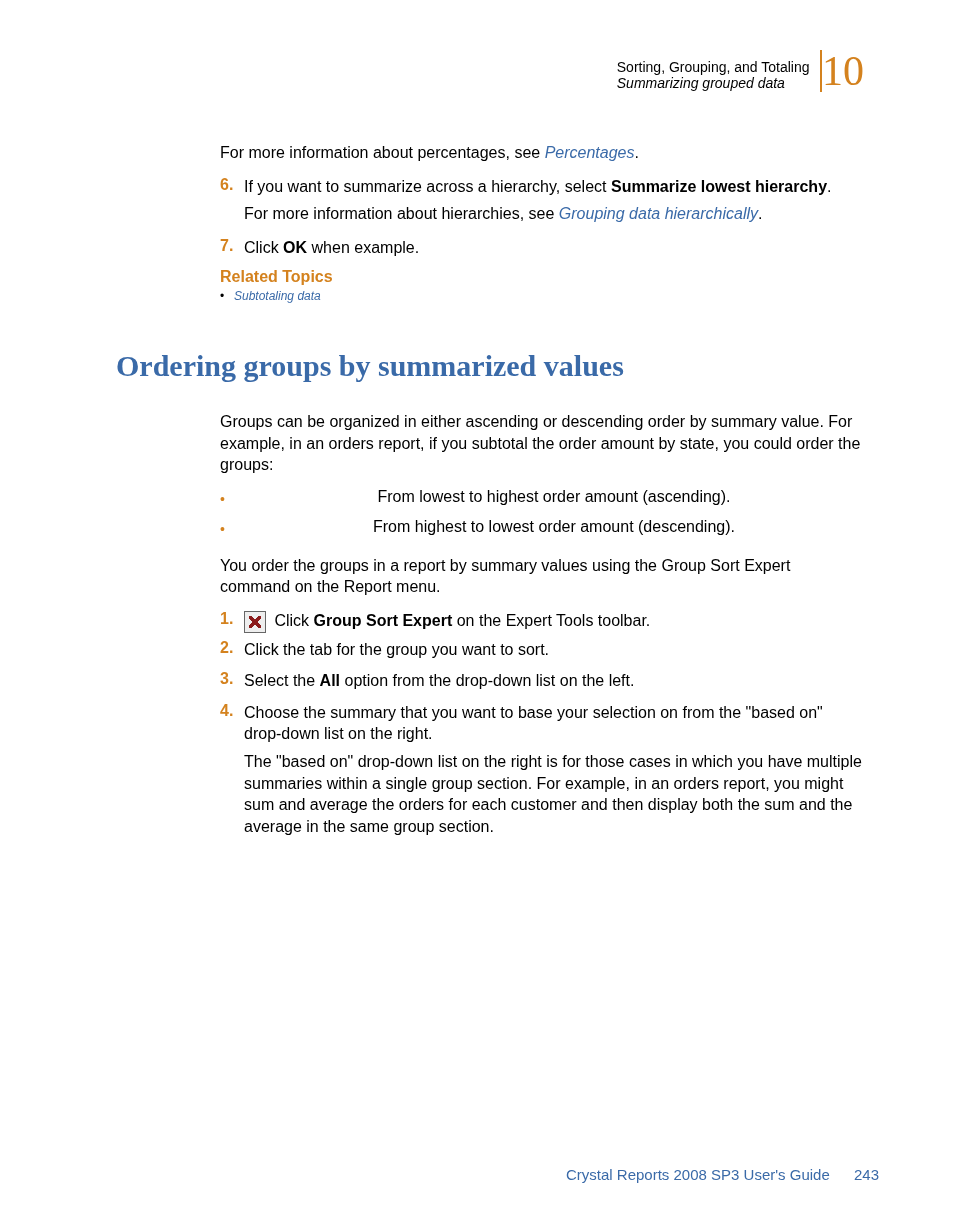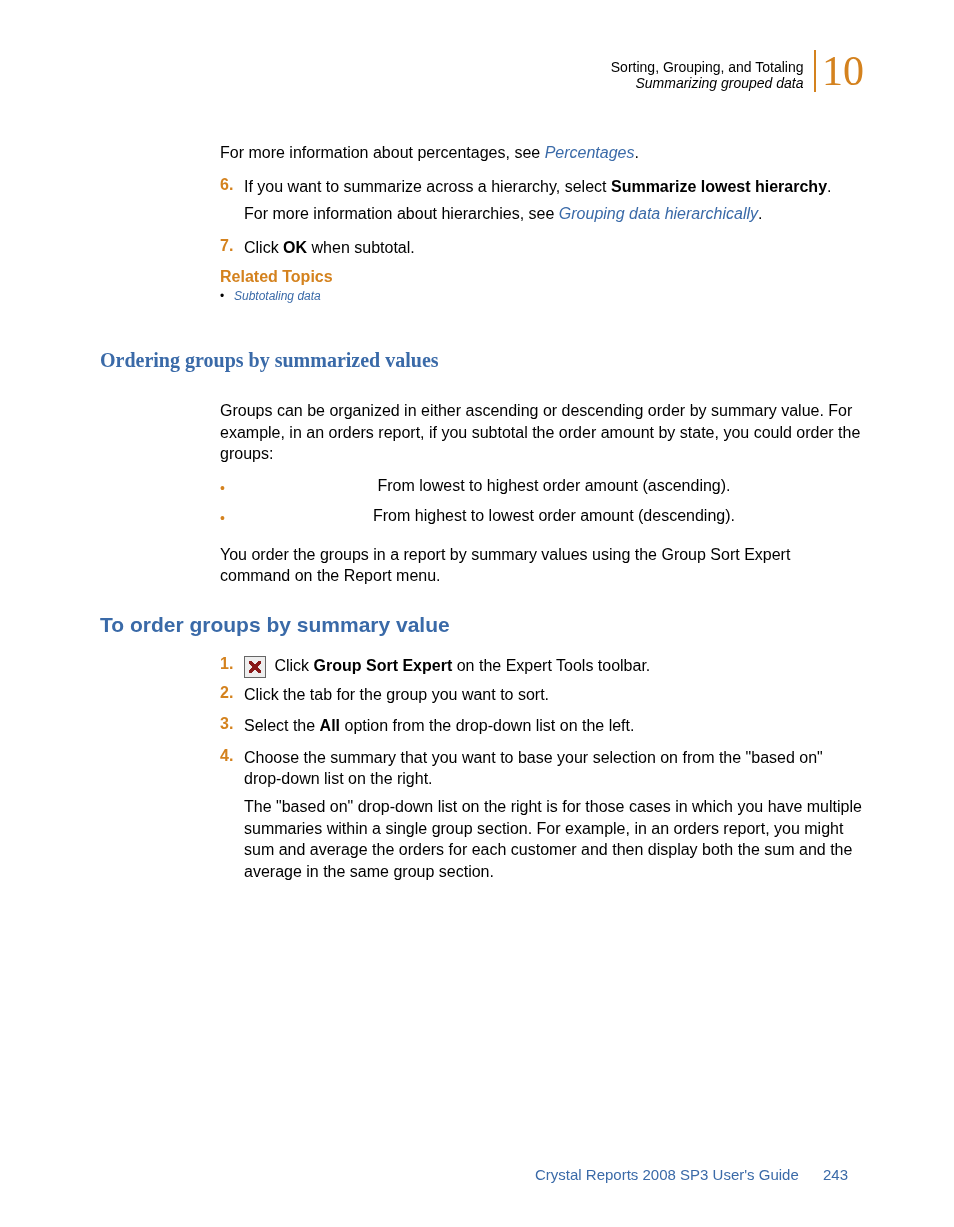--- a/index.html
+++ b/index.html
@@ -14,35 +14,34 @@
   .page {
     padding: 50px 90px 0 100px;
   }
   .header {
     text-align: right;
     margin-bottom: 50px;
   }
   .header-text {
     display: inline-block;
     vertical-align: middle;
-    text-align: right;
+    text-align: left;
     font-size: 14px;
     margin-right: 6px;
     margin-top: 8px;
   }
   .header-text .line1 { display: block; }
   .header-text .line2 { display: block; font-style: italic; }
   .chapter-num {
     display: inline-block;
     vertical-align: middle;
     font-family: Georgia, 'Times New Roman', serif;
     font-size: 42px;
     color: #d4821e;
     border-left: 2px solid #d4821e;
-    padding-left: 6px;
     line-height: 1;
   }
   .body-content {
     margin-left: 120px;
     margin-right: 0;
   }
   .para {
     font-size: 16px;
     line-height: 1.35;
     margin-bottom: 12px;
@@ -84,22 +83,22 @@
   }
   .bullet-dot {
     display: inline-block;
     width: 14px;
     color: #000;
   }
   h1.section {
     font-family: Georgia, 'Times New Roman', serif;
     color: #3a6aa8;
     font-weight: bold;
-    font-size: 20px;
-    margin: 44px 0 28px 0;
+    font-size: 30px;
+    margin: 44px 0 28px 16px;
   }
   .bullet-row {
     display: flex;
     margin-bottom: 8px;
     font-size: 16px;
   }
   .bullet-row .dot {
     flex: 0 0 24px;
     color: #d4821e;
     font-size: 14px;
@@ -127,21 +126,21 @@
     position: absolute;
     left: 4px; top: 4px;
     width: 12px; height: 12px;
     background:
       linear-gradient(45deg, transparent 40%, #8a1a1a 40%, #8a1a1a 60%, transparent 60%),
       linear-gradient(-45deg, transparent 40%, #8a1a1a 40%, #8a1a1a 60%, transparent 60%);
   }
   .footer {
     position: absolute;
     bottom: 44px;
-    right: 106px;
+    right: 75px;
     font-size: 15px;
     color: #3a6aa8;
   }
   .footer .pgnum { margin-left: 20px; }
   strong { font-weight: bold; }
 </style>
 </head>
 <body>
 
 <div class="page">
@@ -164,21 +163,21 @@
         <span>If you want to summarize across a hierarchy, select </span><strong>Summarize lowest hierarchy</strong><span>.</span>
       </div>
     </div>
     <p class="para step-sub">
       <span>For more information about hierarchies, see </span><a class="link">Grouping data hierarchically</a><span>.</span>
     </p>
 
     <div class="step-row">
       <span class="step-num">7.</span>
       <div class="step-body para" style="margin-bottom:4px">
-        <span>Click </span><strong>OK</strong><span> when subtotal.</span>
+        <span>Click </span><strong>OK</strong><span> when example.</span>
       </div>
     </div>
 
     <div class="related-topics">Related Topics</div>
     <div class="bullet-link">
       <span class="bullet-dot">•</span><a class="link">Subtotaling data</a>
     </div>
   </div>
 
   <h1 class="section">Ordering groups by summarized values</h1>
@@ -191,21 +190,20 @@
       <span class="txt">From lowest to highest order amount (ascending).</span>
     </div>
     <div class="bullet-row">
       <span class="dot">•</span>
       <span class="txt">From highest to lowest order amount (descending).</span>
     </div>
 
     <p class="para" style="margin-top:14px">You order the groups in a report by summary values using the Group Sort Expert command on the Report menu.</p>
   </div>
 
-  <h2 class="subsection">To order groups by summary value</h2>
 
   <div class="body-content">
 
     <div class="step-row">
       <span class="step-num">1.</span>
       <div class="step-body para" style="margin-bottom:0">
         <span class="icon-box"></span><span> Click </span><strong>Group Sort Expert</strong><span> on the Expert Tools toolbar.</span>
       </div>
     </div>
 

